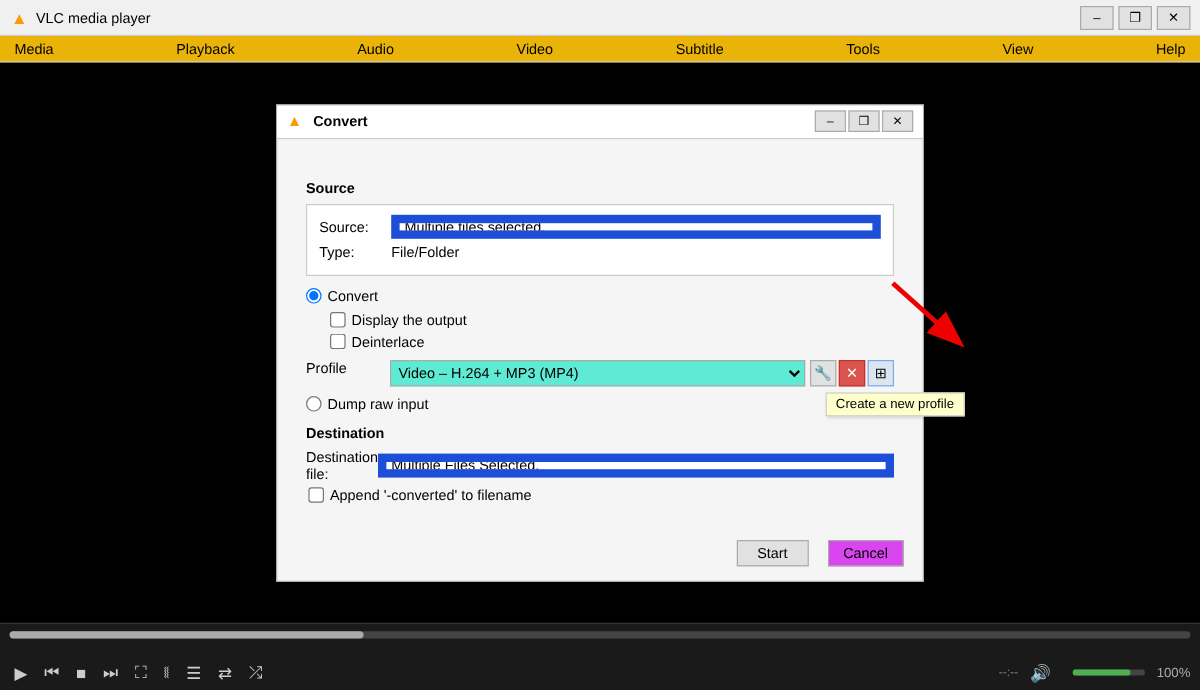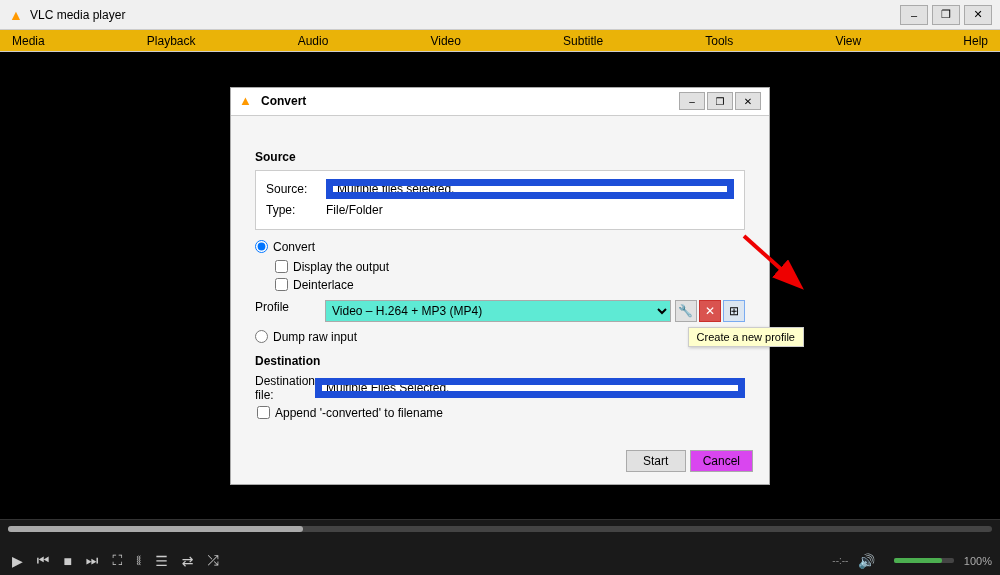--- a/index.html
+++ b/index.html
@@ -344,21 +344,21 @@
 
     
     .dest-section {
       margin-bottom: 10px;
     }
 
     
     .dialog-footer {
       display: flex;
       justify-content: flex-end;
-      gap: 4px;
+      gap: 16px;
       padding: 8px 16px 12px;
     }
     .footer-btn {
       min-width: 60px;
       height: 22px;
       background: #d946ef;
       border: 1px solid #aaa;
       cursor: pointer;
       font-size: 12px;
       padding: 0 12px;

